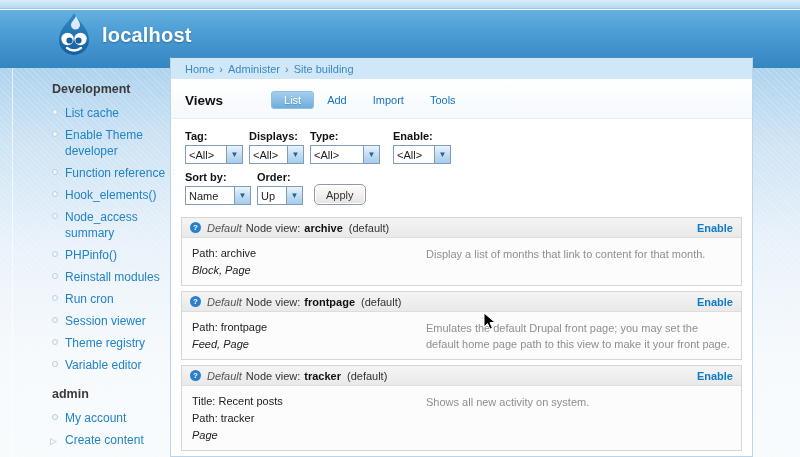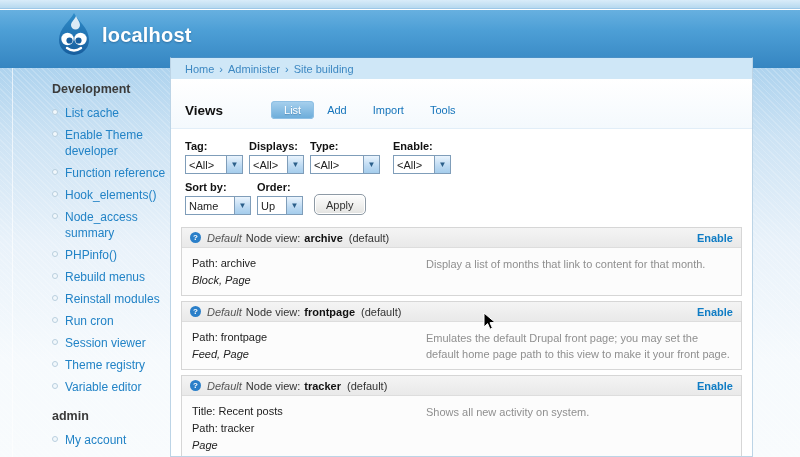--- a/index.html
+++ b/index.html
@@ -34,21 +34,21 @@
   .bullet-tri { position:absolute; left:-2px; top:1px; font-size:9px; color:#9fc3da; }
 
   
   .content-box { position:absolute; left:170px; top:57px; width:583px; height:400px;
     background:#fff; border:1px solid #bcd4e6; border-top:1px solid #4a90c6; z-index:3; overflow:hidden; }
 
   .breadcrumb-bar { height:21px; background:#cfe7f7; display:flex; align-items:center; padding:0 14px; }
   .breadcrumb-bar a { color:#3d88c2; text-decoration:none;text-align:right; }
   .crumb-sep { color:#3d88c2; margin:0 5px; }
 
-  .tabs-row { display:flex; align-items:center; padding:22px 14px 9px 14px; border-bottom:1px solid #e2eef8;
+  .tabs-row { display:flex; align-items:center; padding:12px 14px 9px 14px; border-bottom:1px solid #e2eef8;
     background:linear-gradient(#ffffff,#f4f9fd); }
   .page-title { font-size:13.5px; font-weight:bold; color:#111; margin-right:48px; }
   .tab { font-size:11px; font-weight:normal; color:#1675bb; text-decoration:none; 
     padding:3px 13px; border-radius:4px; }
   .tab.active { color:#fff; background:linear-gradient(#a9d1ee,#6aabd9); box-shadow:inset 0 0 0 1px #8fc0e4;
     text-shadow:0 1px 1px rgba(0,60,110,.3); }
 
   
   .filters { padding:11px 14px 10px 14px; }
   .f-row { display:flex; align-items:flex-end; margin-bottom:7px; }
@@ -110,21 +110,20 @@
 
 <div class="sidebar">
   <div class="side-title">Development</div>
   <ul class="side-list">
     <li><span class="bullet-dot"></span><a href="#">List cache</a></li>
     <li><span class="bullet-dot"></span><a href="#">Enable Theme developer</a></li>
     <li><span class="bullet-dot"></span><a href="#">Function reference</a></li>
     <li><span class="bullet-dot"></span><a href="#">Hook_elements()</a></li>
     <li><span class="bullet-dot"></span><a href="#">Node_access summary</a></li>
     <li><span class="bullet-dot"></span><a href="#">PHPinfo()</a></li>
-    <li><span class="bullet-dot"></span><a href="#">Rebuild menus</a></li>
     <li><span class="bullet-dot"></span><a href="#">Reinstall modules</a></li>
     <li><span class="bullet-dot"></span><a href="#">Run cron</a></li>
     <li><span class="bullet-dot"></span><a href="#">Session viewer</a></li>
     <li><span class="bullet-dot"></span><a href="#">Theme registry</a></li>
     <li><span class="bullet-dot"></span><a href="#">Variable editor</a></li>
   </ul>
   <div class="side-title">admin</div>
   <ul class="side-list">
     <li><span class="bullet-dot"></span><a href="#">My account</a></li>
     <li><span class="bullet-tri">▷</span><a href="#">Create content</a></li>

